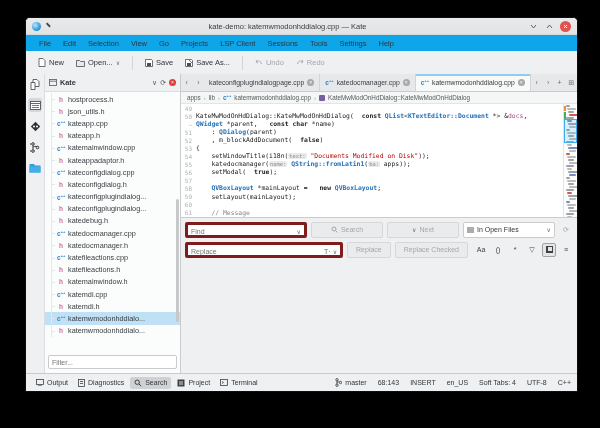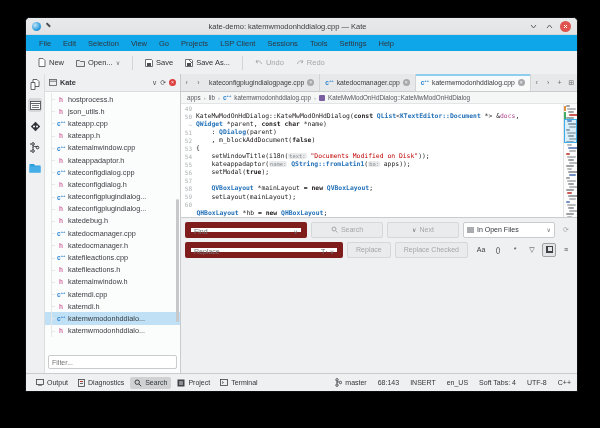--- a/index.html
+++ b/index.html
@@ -101,42 +101,42 @@
                 color:#55595e; flex:0 0 auto; white-space:nowrap; overflow:hidden;}
   .bc-sep { color:#9b9ea1; font-size:6px; }
   .bc-ico-method { width:6px; height:6px; background:#7a5fa0; border-radius:1px; display:inline-block;}
 
   .codewrap { flex:1; display:flex; background:#fff; min-height:0; position:relative; }
   .code { flex:1; overflow:hidden; font-family:"DejaVu Sans Mono", monospace; font-size:6.4px; }
   .cline { height:8.05px; display:flex; align-items:center; }
   .gut { width:15px; flex:0 0 auto; text-align:right; padding-right:4px; color:#aeb0b2;
          font-size:6px; }
   .ctext { white-space:pre; color:#1f1c1b; }
-  .ctext .k { font-weight:bold; color:#1f1c1b; }
+  .ctext .k { font-weight:bold; color:#1f1c1b;margin-left:8px; }
   .ctext .t { font-weight:bold; color:#2471b8; }
   .ctext .s { color:#bf0303; }
   .ctext .c { color:#898887; }
   .ctext .v { color:#b0458c; }
   .ctext .h { background:#e9eaeb; color:#8a8e92; border-radius:2px; font-size:5.4px;
               padding:0 1px; }
 
   .minimap { width:14px; flex:0 0 auto; border-left:1px solid #e3e4e5; position:relative;
              background:#fdfdfd; overflow:hidden; }
   .mm-line { height:2px; margin:1px 1px 0 2px; border-radius:1px; }
   .mm-view { position:absolute; left:0; right:0; top:15px; height:24px;
              border:1px solid #3daee9; background:rgba(61,174,233,.18); }
   .mm-git-o { position:absolute; left:0; top:2px; width:2px; height:5px; background:#e39140; }
   .mm-git-g { position:absolute; left:0; top:8px; width:2px; height:7px; background:#3fae63; }
 
   
   .searchpanel { flex:0 0 auto; background:#eff0f1; border-top:1px solid #c9cbcd;
                  padding:3px 4px 2px 4px; display:flex; flex-direction:column; gap:3px; }
   .srow { display:flex; align-items:center; gap:4px; height:17px; }
-  .scombo { flex:1; height:16px; background:#fff; border:6px solid #7f1d1d; border-radius:2px;
-            display:flex; align-items:flex-start; padding:0 3px; gap:2px; min-width:0;}
+  .scombo { flex:1; height:16px; background:#fff; border:3px solid #7f1d1d; border-radius:2px;
+            display:flex; align-items:flex-end; padding:0 3px; gap:2px; min-width:0;}
   .scombo input { flex:1; border:none; outline:none; font-size:7px; color:#888c90; min-width:0;
                   font-family:"Liberation Sans", sans-serif; background:transparent;}
   .sbtn { height:16px; display:flex; align-items:center; justify-content:center; gap:3px;
           font-size:7px; color:#a4a7aa; background:#eaebec; border:1px solid #d5d7d8;
           border-radius:2px; padding:0 8px; }
   .sbtn svg { display:block; }
   .scopebox { width:92px; height:16px; background:#fff; border:1px solid #c9cbcd; border-radius:2px;
               display:flex; align-items:center; gap:3px; padding:0 3px; font-size:7px; color:#31363b;}
   .sicon { width:14px; height:14px; display:flex; align-items:center; justify-content:center;
            font-size:7px; color:#3e4247; border-radius:2px; }
@@ -449,41 +449,45 @@
             <div class="cline">
               <span class="gut">53</span>
               <span class="ctext"><span>{</span></span>
             </div>
             <div class="cline">
               <span class="gut">54</span>
               <span class="ctext"><span>    setWindowTitle(i18n(</span><span class="h">text:</span><span> </span><span class="s">"Documents Modified on Disk"</span><span>));</span></span>
             </div>
             <div class="cline">
               <span class="gut">55</span>
-              <span class="ctext"><span>    kateappadaptor(</span><span class="h">name:</span><span> </span><span class="t">QString::fromLatin1</span><span>(</span><span class="h">ba:</span><span> apps));</span></span>
+              <span class="ctext"><span>    katedocmanager(</span><span class="h">name:</span><span> </span><span class="t">QString::fromLatin1</span><span>(</span><span class="h">ba:</span><span> apps));</span></span>
             </div>
             <div class="cline">
               <span class="gut">56</span>
               <span class="ctext"><span>    setModal(</span><span class="k">true</span><span>);</span></span>
             </div>
             <div class="cline">
               <span class="gut">57</span>
               <span class="ctext"></span>
             </div>
             <div class="cline">
               <span class="gut">58</span>
               <span class="ctext"><span>    </span><span class="t">QVBoxLayout</span><span> *mainLayout = </span><span class="k">new </span><span class="t">QVBoxLayout</span><span>;</span></span>
             </div>
             <div class="cline">
               <span class="gut">59</span>
               <span class="ctext"><span>    setLayout(mainLayout);</span></span>
             </div>
             <div class="cline">
               <span class="gut">60</span>
               <span class="ctext"></span>
+            </div>
+            <div class="cline">
+              <span class="gut">61</span>
+              <span class="ctext"><span class="c">    // Message</span></span>
             </div>
             <div class="cline">
               <span class="ctext"><span>    </span><span class="t">QHBoxLayout</span><span> *hb = </span><span class="k">new </span><span class="t">QHBoxLayout</span><span>;</span></span>
             </div>
           </div>
         <div class="minimap">
           <span class="mm-git-o"></span>
           <span class="mm-git-g"></span>
           <div class="mm-view"></div>
         <div class="mm-line" style="width: 4px; margin-left: 2px; background: rgb(159, 162, 165);"></div>

